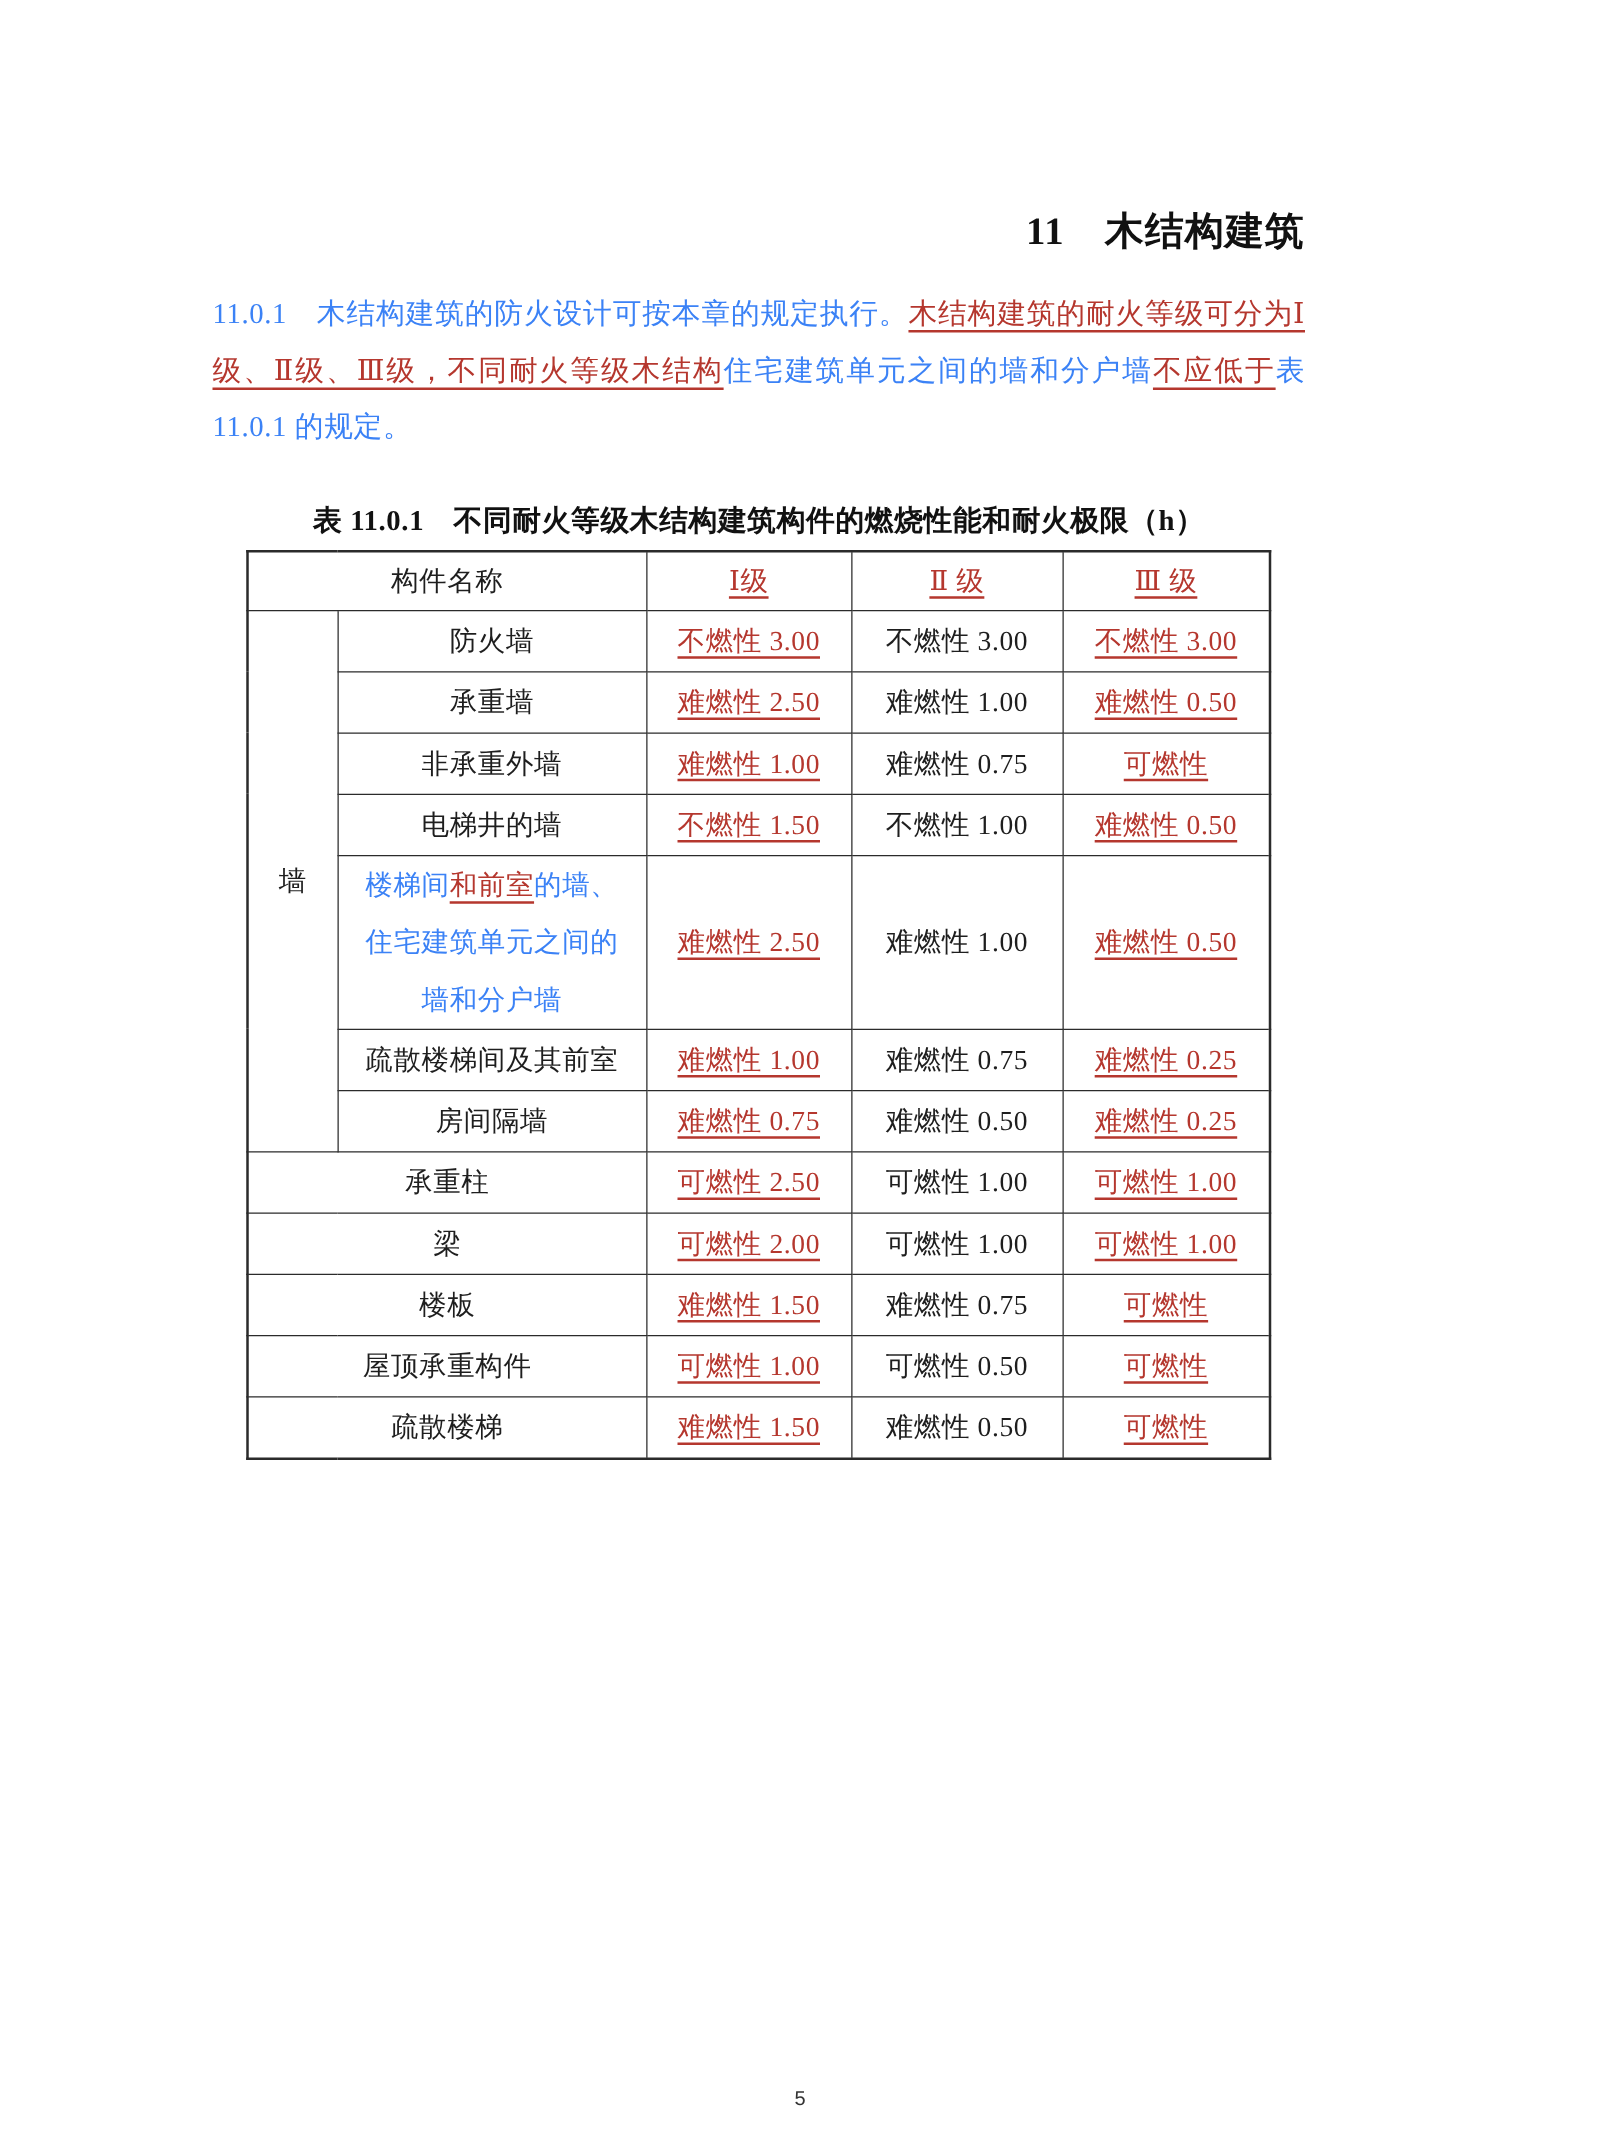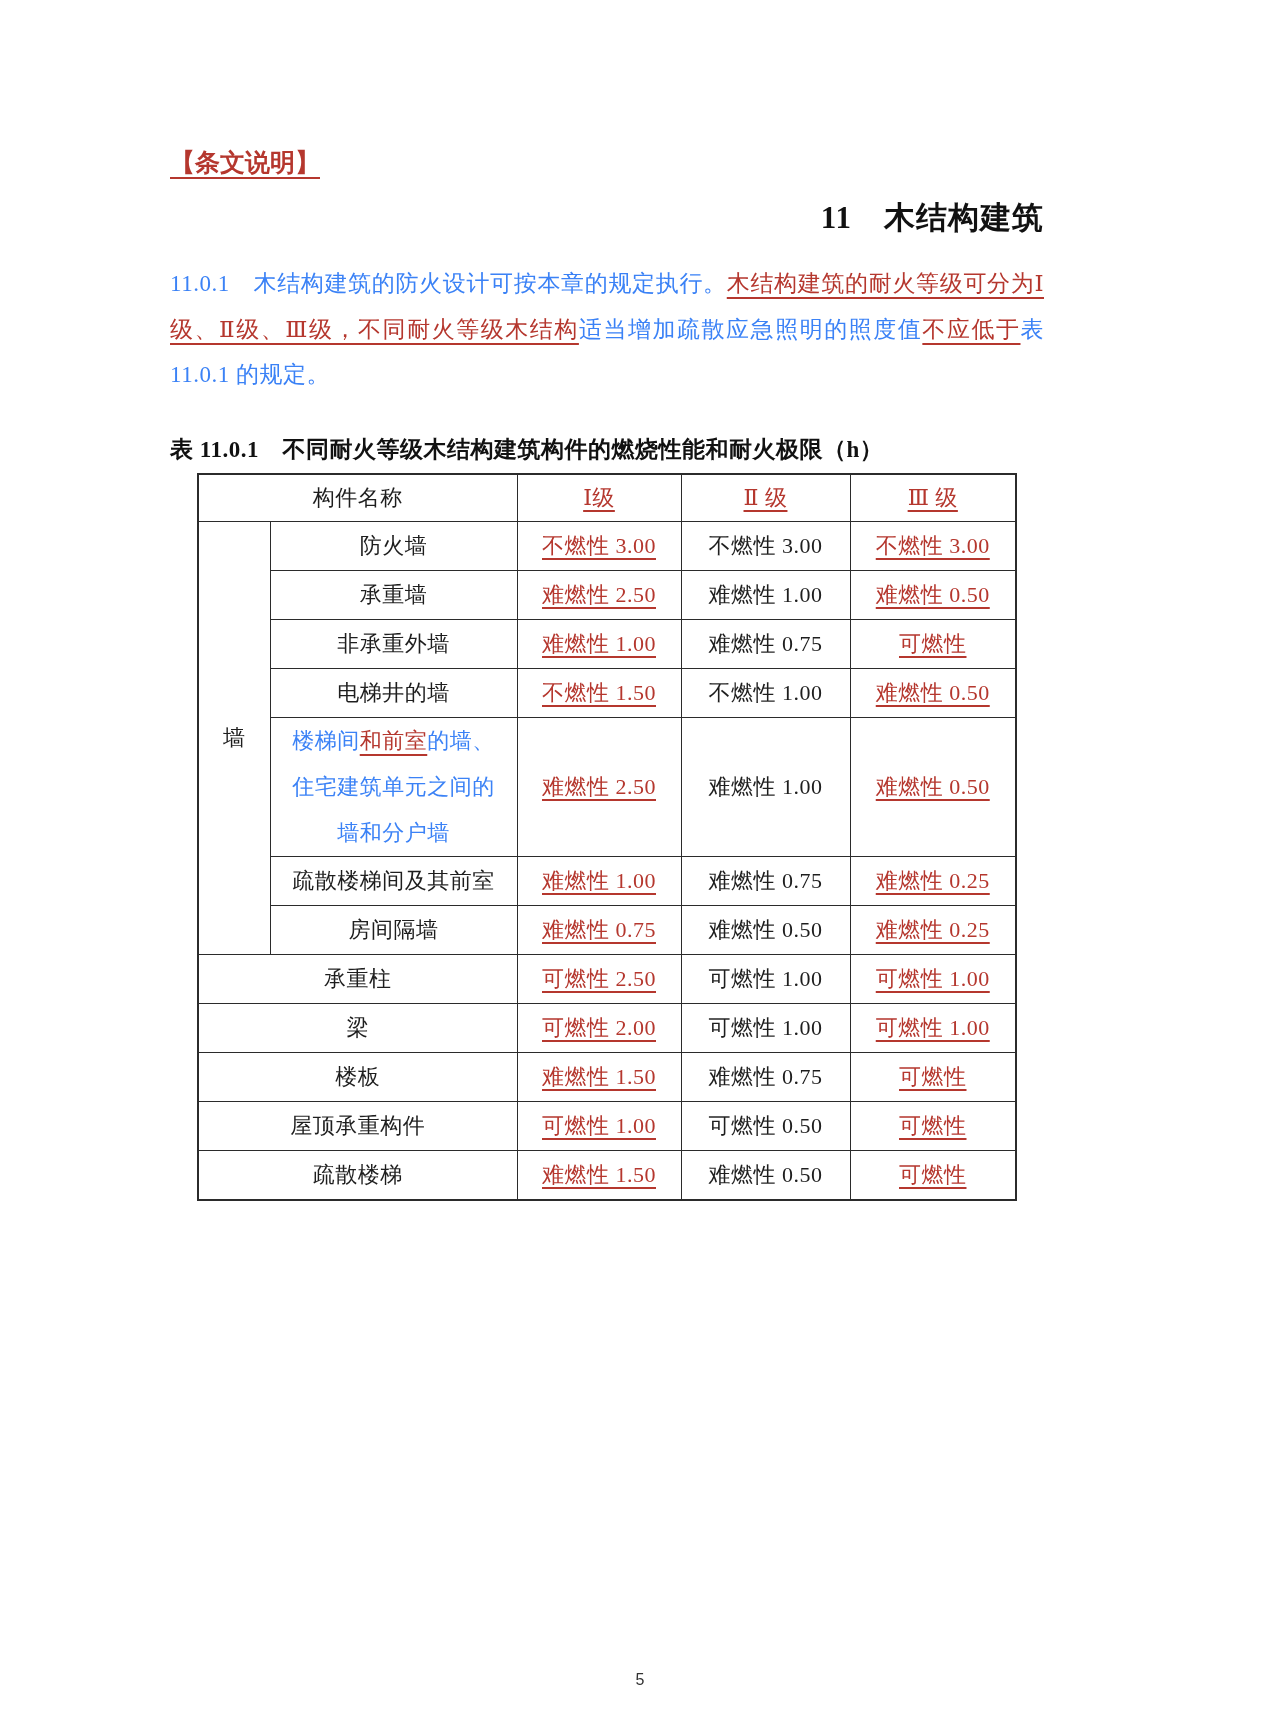--- a/index.html
+++ b/index.html
@@ -24,21 +24,21 @@
     font-size:23px; line-height:45.5px; text-align:justify;
     text-indent:2em; margin:0; letter-spacing:0.5px;
   }
   .chapter {
     font-size:31px; font-weight:bold; text-align:right; text-indent:0;
     color:#111; margin:18px 0 22px 0; letter-spacing:1px;
   }
   .clause { text-indent:0; }
 
   .caption {
-    margin:36px 0 8px 0; text-align:left; font-weight:bold;
+    margin:36px 0 8px 0; text-align:center; font-weight:bold;
     font-size:23px; color:#111; letter-spacing:0.5px;
   }
 
   table.fire-table {
     border-collapse:collapse; margin:0 auto; table-layout:fixed;
     width:818px; border:2px solid #2b2b2b;
   }
   table.fire-table td {
     border:1px solid #2b2b2b; text-align:center; vertical-align:middle;
     font-size:22px; height:48px; padding:0 20px; letter-spacing:0.5px;
@@ -53,26 +53,25 @@
     text-align:center; font-family:"Liberation Sans","DejaVu Sans",sans-serif;
     font-size:16px; color:#333;
   }
 </style>
 </head>
 <body>
 
 <div class="page">
   <div class="content">
 
-    <h2 class="exp-header red">【条文说明】</h2>
 
 
     <h1 class="chapter">11　木结构建筑</h1>
 
-    <p class="body clause"><span class="black">11.0.1　木结构建筑的防火设计可按本章的规定执行。</span><span class="red">木结构建筑的耐火等级可分为Ⅰ级、Ⅱ级、Ⅲ级，不同耐火等级木结构</span><span class="black">适当增加疏散应急照明的照度值</span><span class="red">不应低于</span><span class="black">表 11.0.1 的规定。</span></p>
+    <p class="body clause"><span class="black">11.0.1　木结构建筑的防火设计可按本章的规定执行。</span><span class="red">木结构建筑的耐火等级可分为Ⅰ级、Ⅱ级、Ⅲ级，不同耐火等级木结构</span><span class="black">住宅建筑单元之间的墙和分户墙</span><span class="red">不应低于</span><span class="black">表 11.0.1 的规定。</span></p>
 
     <div class="caption">表 11.0.1　不同耐火等级木结构建筑构件的燃烧性能和耐火极限（h）</div>
 
     <table class="fire-table">
       <colgroup>
         <col style="width:72px">
           <col style="width:247px">
           <col style="width:164px">
           <col style="width:169px">
           <col style="width:166px">

